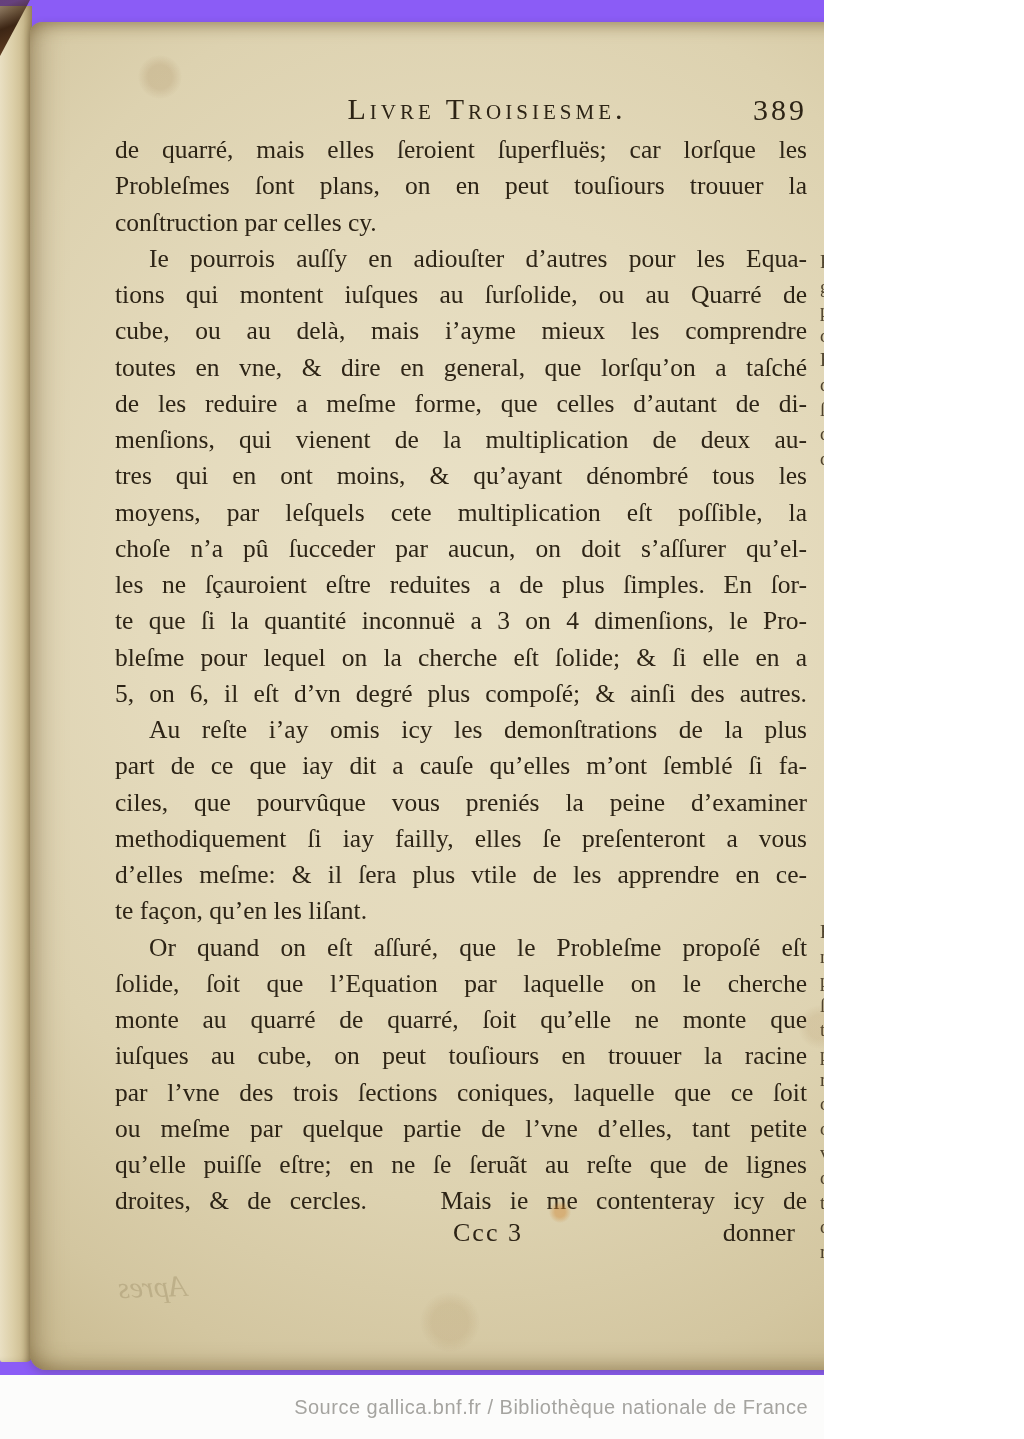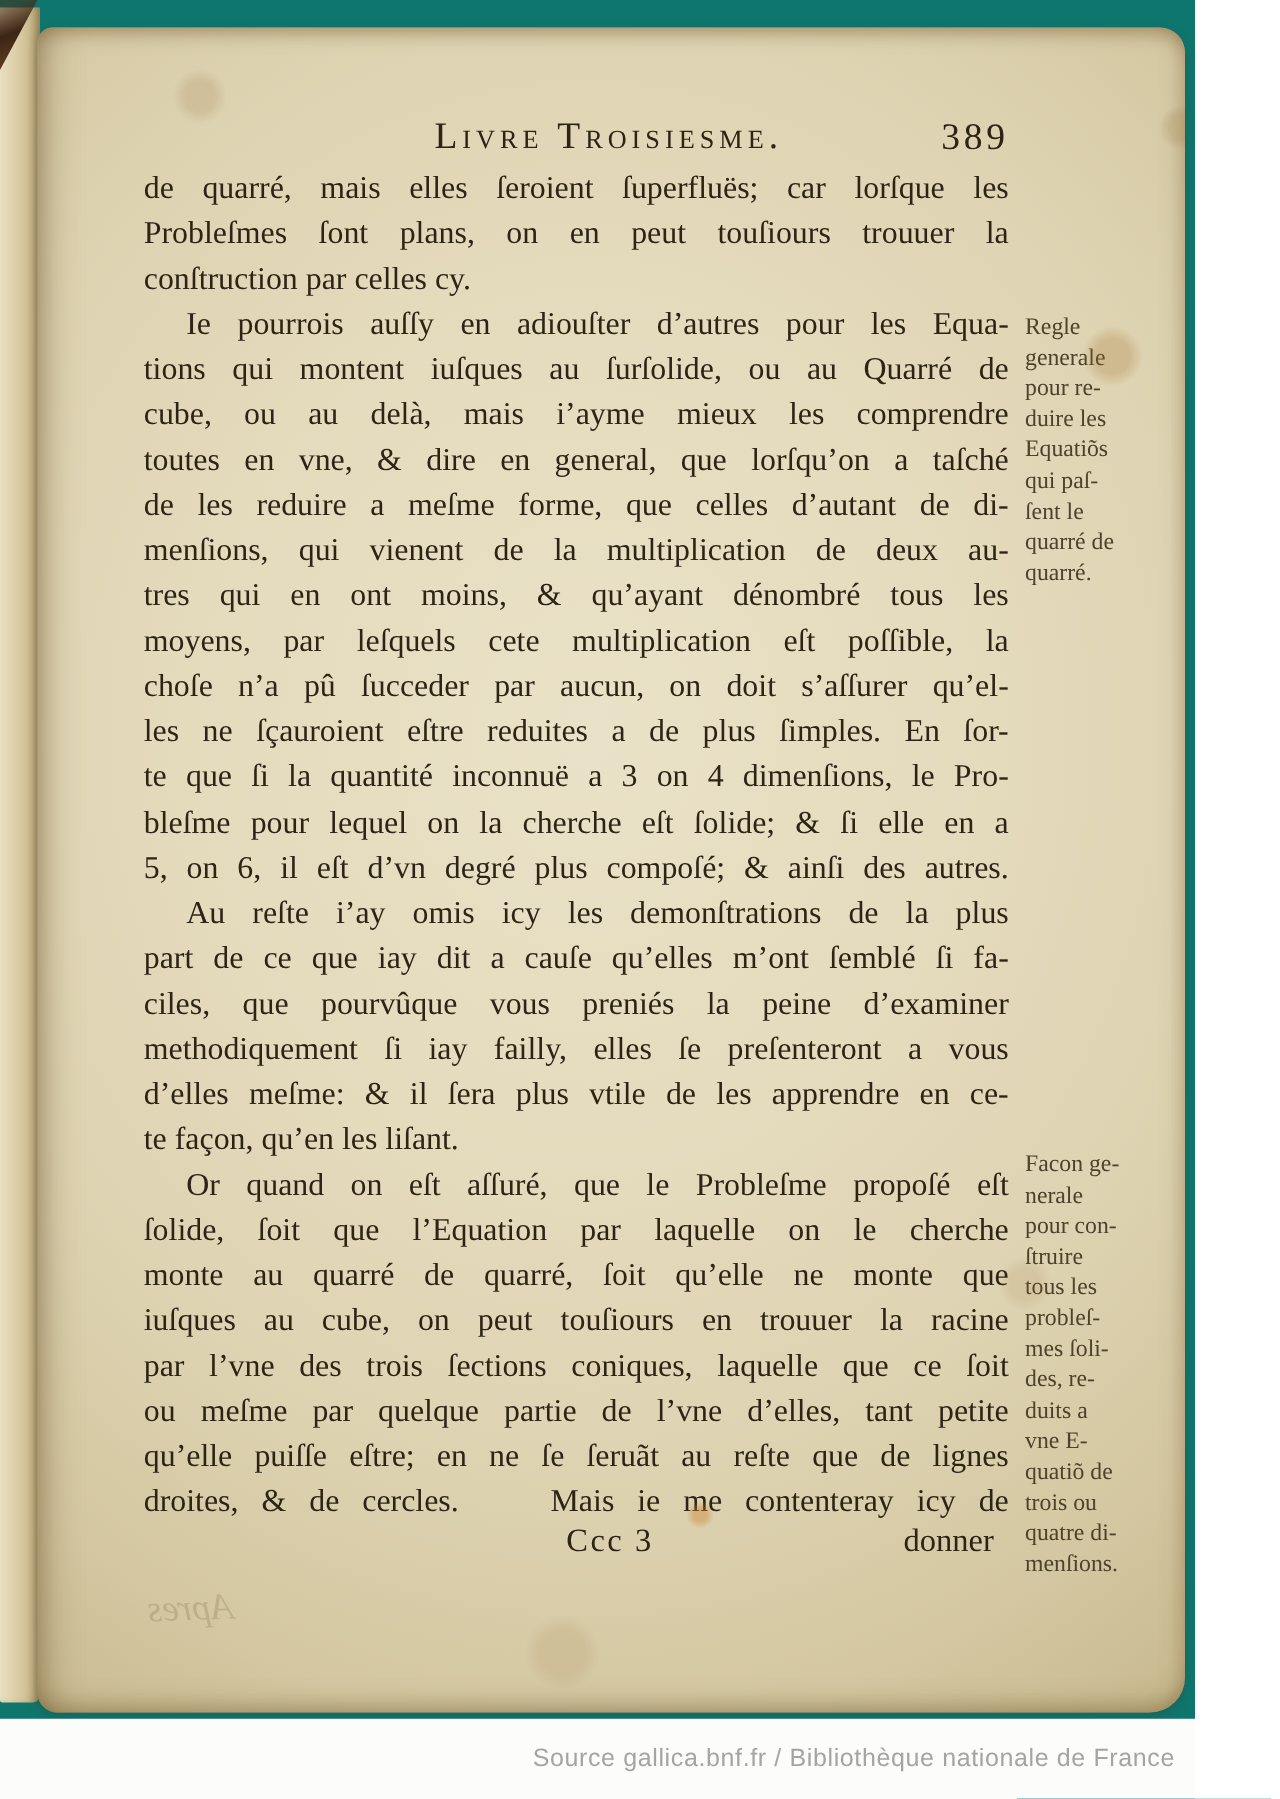--- a/index.html
+++ b/index.html
@@ -1,18 +1,18 @@
 <!DOCTYPE html>
 <html><head>
 <meta charset="utf-8">
 <style>
   html,body{margin:0;padding:0;}
   .scan{
-    position:relative; width:956px; height:1439px; overflow:hidden;
-    background:#0f766e;
+    position:relative; width:824px; height:1439px; overflow:hidden;
+    background:#8b5cf6;
     font-family:"Liberation Serif","DejaVu Serif",serif;
   }
   
   .footer{
     position:absolute; left:0; right:0; bottom:0; height:64px;
     background:#fcfcfb;
     display:flex; align-items:center; justify-content:flex-end;
     padding-right:16px; box-sizing:border-box;
     font-family:"Liberation Sans","DejaVu Sans",sans-serif;
     font-size:20px; color:#a5a4a0; letter-spacing:0.5px;

